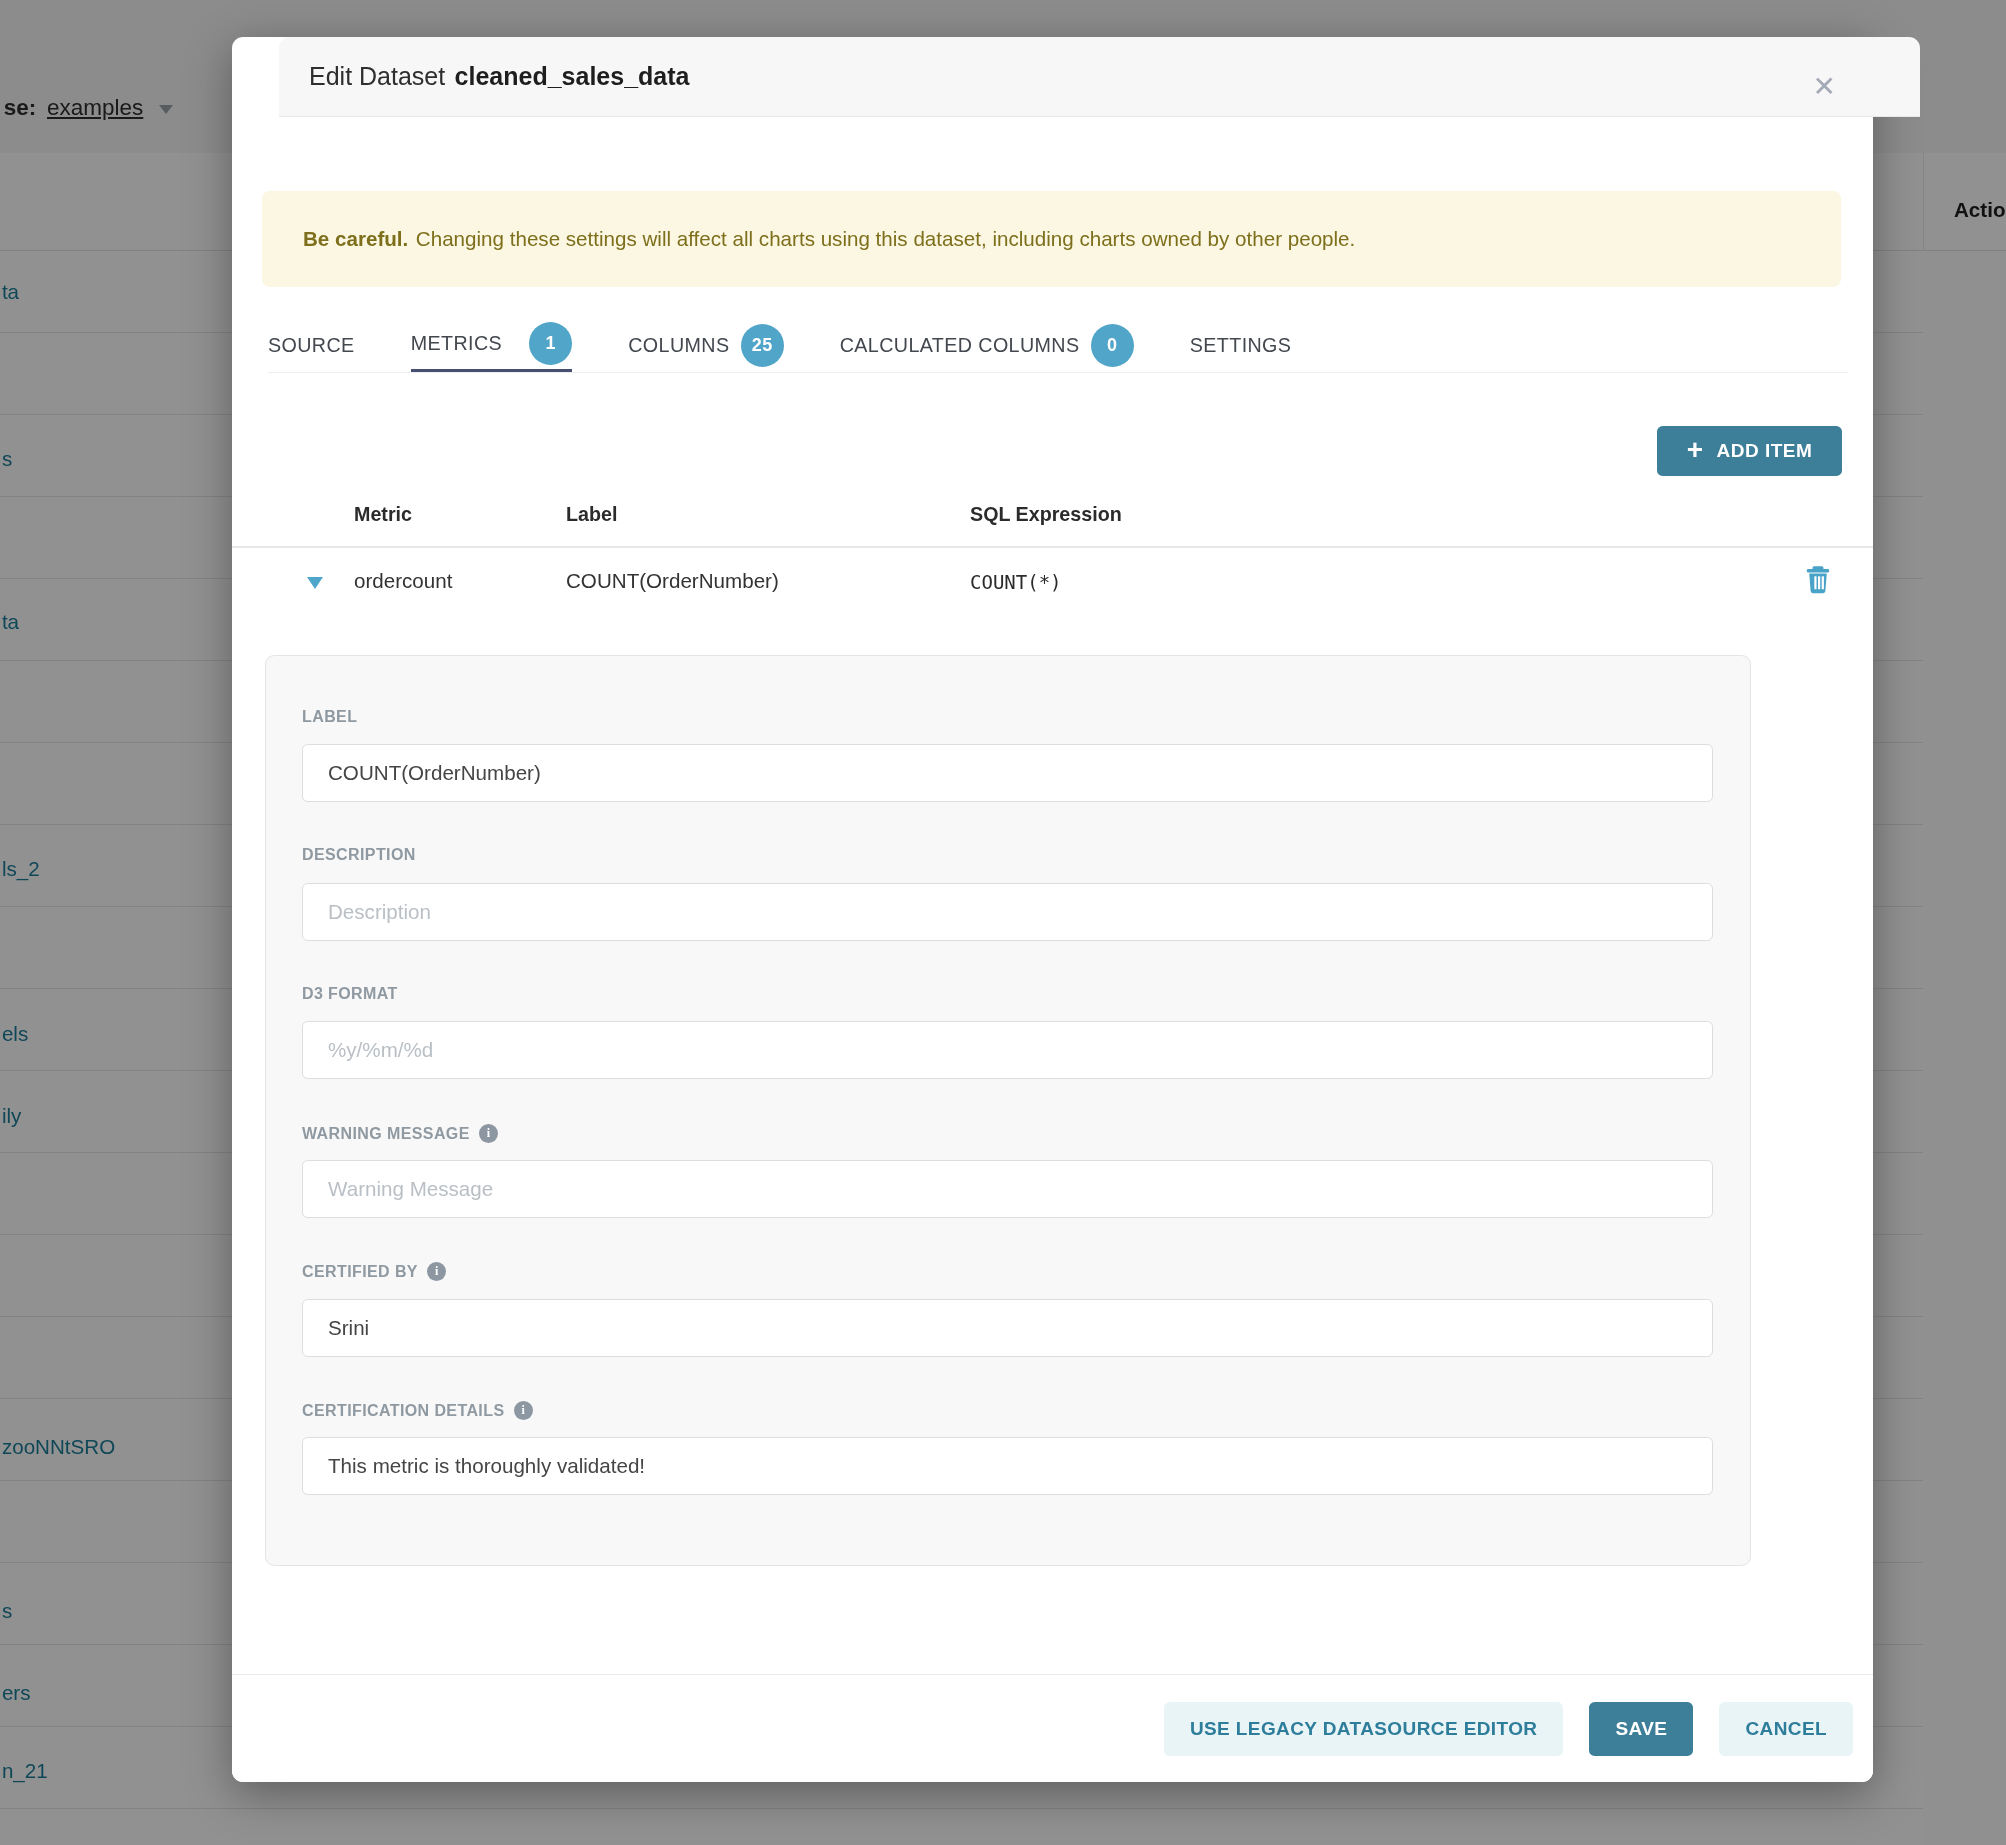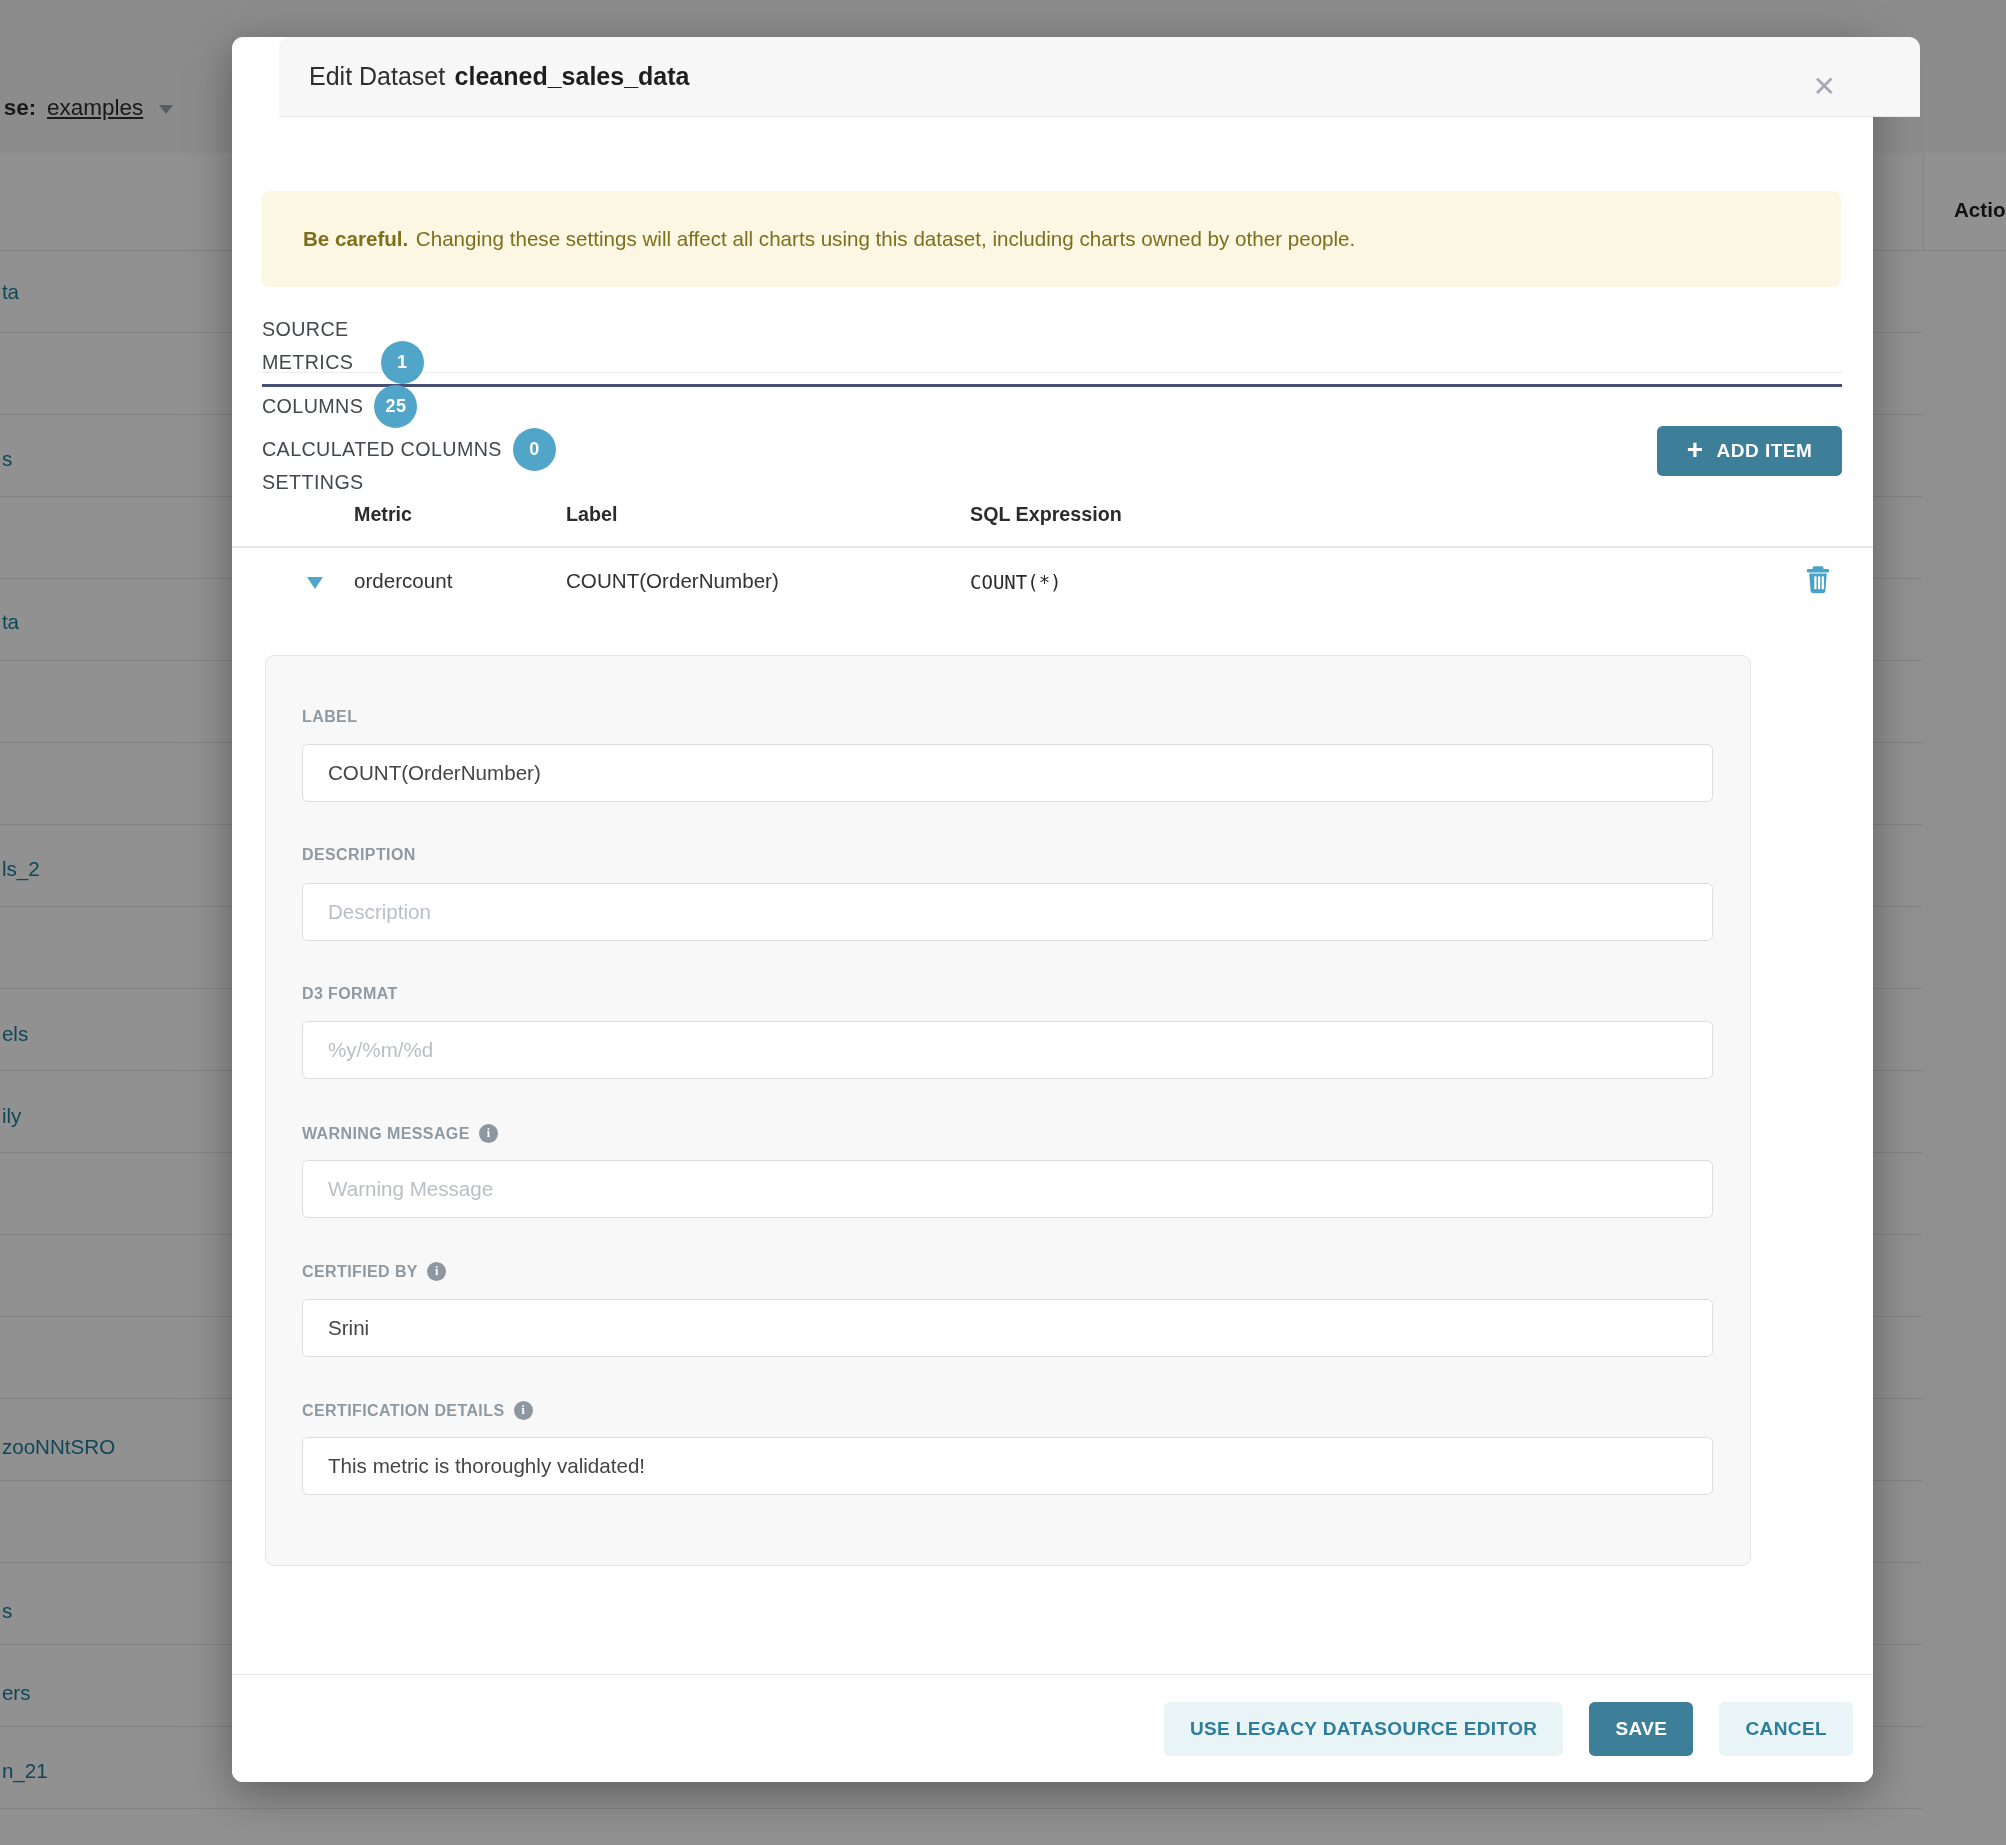--- a/index.html
+++ b/index.html
@@ -42,22 +42,22 @@
   .modal-title { font-size:25px; color:#2E2E2E; }
   .modal-title .t-prefix { margin-right:9.4px; }
   .modal-title .t-name { font-weight:700; color:#1E1E1E; }
   .modal-close { position:absolute; right:37px; top:0; height:98px; display:flex; align-items:center;
     font-size:28px; color:#A3A9B5; cursor:pointer; }
 
   .warn-banner { position:absolute; left:30px; top:154px; width:1579px; height:96px; background:#FBF7E2;
     border-radius:7.5px; display:flex; align-items:center; padding-left:41px; font-size:20.6px; color:#7D6F1B; }
   .warn-banner b { font-weight:700; margin-right:7.5px; }
 
-  .tabbar { position:absolute; left:30px; top:281px; width:1580px; height:55px; border-bottom:1.9px solid #EDEDED;
-    display:flex; column-gap:56px;flex-direction:column; }
+  .tabbar { position:absolute; left:36px; top:281px; width:1580px; height:55px; border-bottom:1.9px solid #EDEDED;
+    display:flex; column-gap:56px; }
   .tab { height:100%; display:flex; align-items:center; font-size:19.7px; letter-spacing:0.4px; color:#43484F; cursor:pointer; }
   .tab.active { border-bottom:3.7px solid #474F73; margin-bottom:-1.9px;gap:16px; }
   .badge { width:43px; height:43px; border-radius:50%; background:#50A5C8; color:#FFFFFF; font-size:18px;
     font-weight:700; display:flex; align-items:center; justify-content:center; margin-left:11.2px; }
 
   .add-item-btn { position:absolute; right:31px; top:389px; width:185px; height:50px; background:#3D7E99;
     border:none; border-radius:5.6px; color:#FFFFFF; font-family:"Liberation Sans",sans-serif; font-size:19px;
     font-weight:700; letter-spacing:0.5px; display:flex; align-items:center; justify-content:center; cursor:pointer; }
   .add-item-btn .plus { font-size:28px; font-weight:700; margin-right:13px; line-height:0; position:relative; top:-0.9px; }
 

